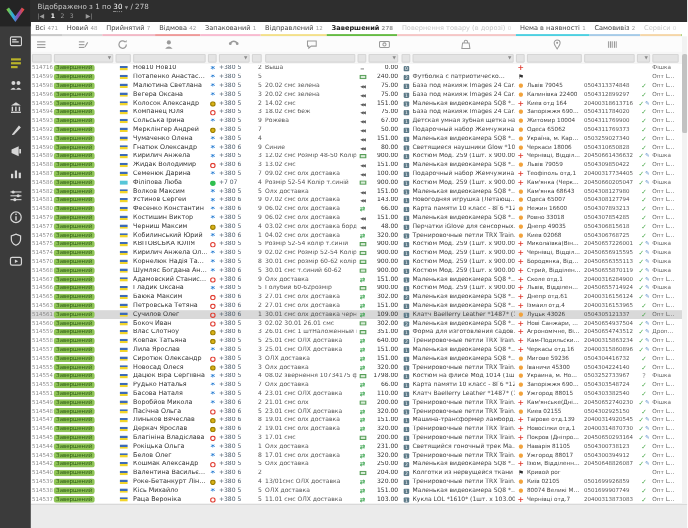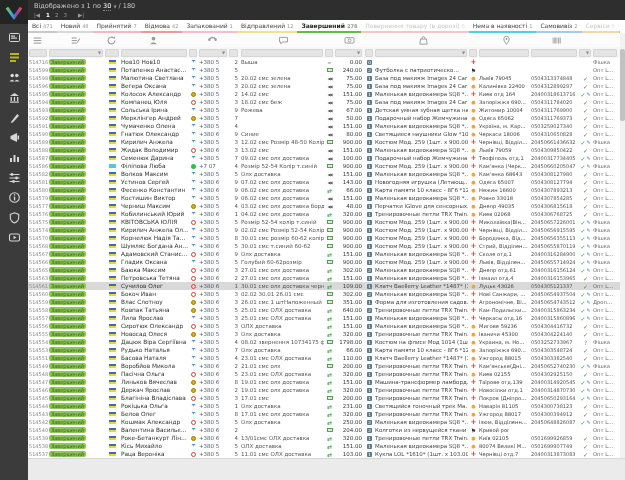--- a/index.html
+++ b/index.html
@@ -194,21 +194,21 @@
           </svg>
         </div>
       </div>
   </div>
 
   <div class="topbar">
     <div class="tb-line1">
       <span>Відображено з 1 по</span>
       <span class="pp">30</span>
       <span class="caret">▼</span>
-      <span>/ 180</span>
+      <span>/ 278</span>
     </div>
     <div class="tb-line2">
       <span class="pg">|◀</span>
       <span id="pages"><span class="pg cur" style="margin-right: 5px;">1</span><span class="pg" style="margin-right: 5px;">2</span><span class="pg" style="margin-right: 5px;">3</span></span>
       <span class="pg">▶|</span>
     </div>
   </div>
 
   <div class="tabs" id="tabs">
       <div class="tab" style="border-bottom-color: rgb(201, 201, 201);">

